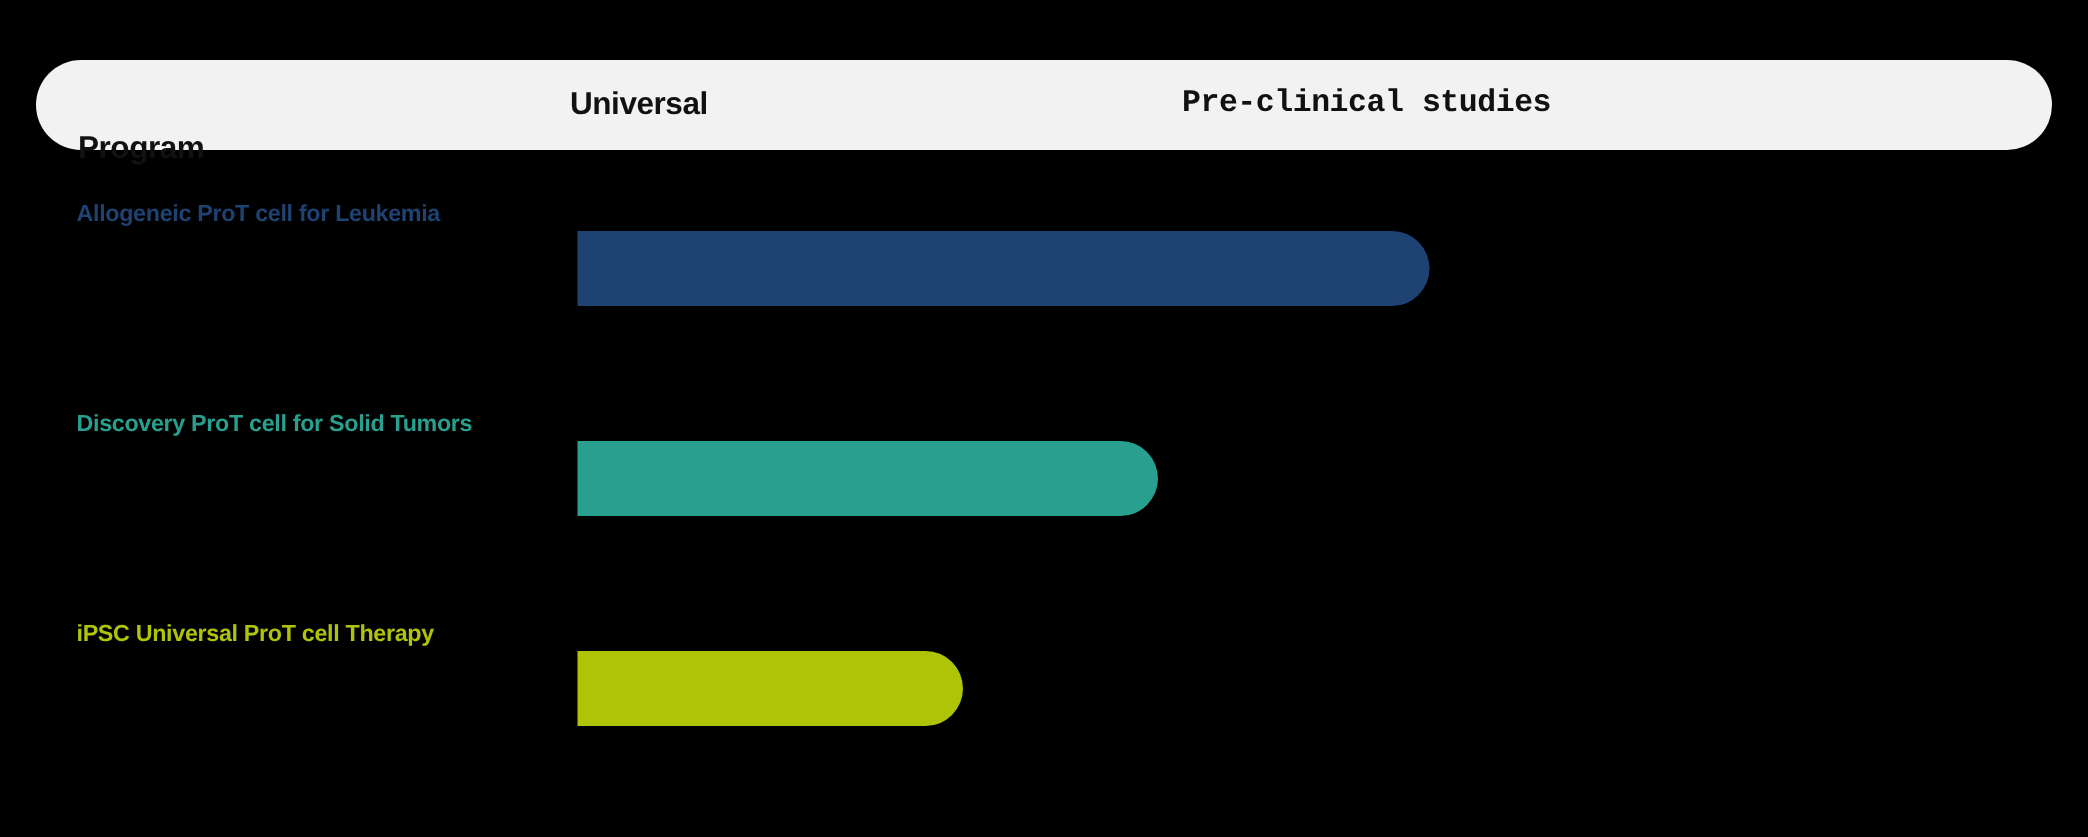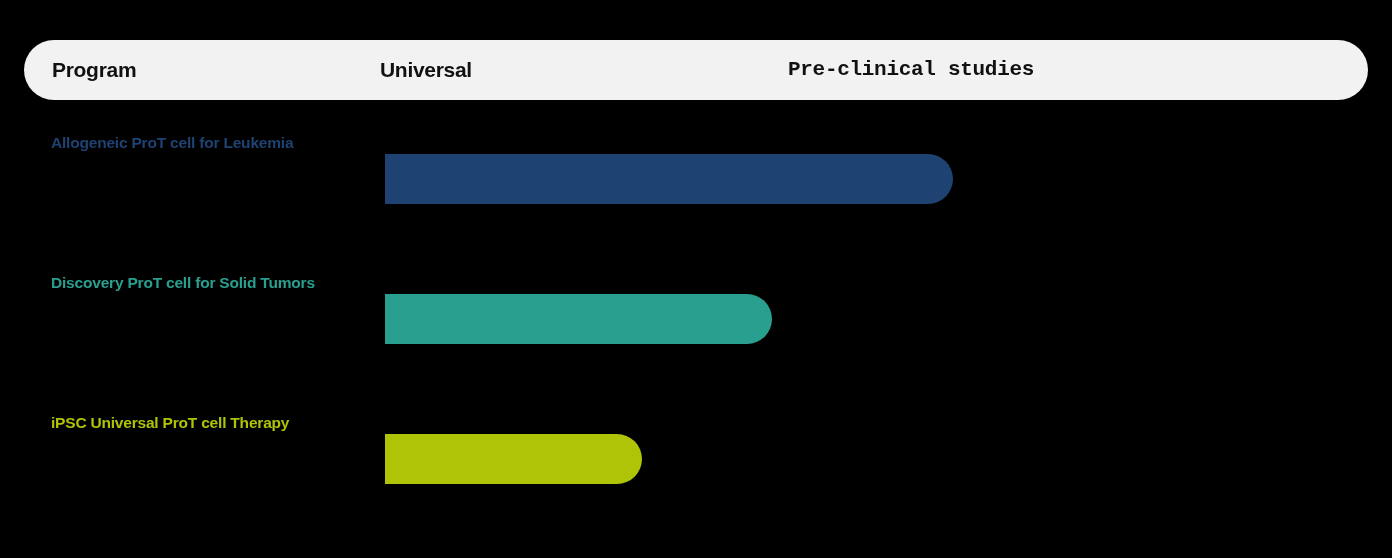--- a/index.html
+++ b/index.html
@@ -39,21 +39,21 @@
     position: absolute;
     top: 0;
     height: 60px;
     line-height: 60px;
     font-size: 21px;
     font-weight: bold;
     color: #111111;
     letter-spacing: -0.3px;
     white-space: nowrap;
   }
-  .phase-label.col-program     { left: 28px;  }
+  .phase-label.col-program     { left: 28px; margin-top: 29px;  }
   .phase-label.col-discovery   { left: 356px; }
   .phase-label.col-preclinical { left: 764px; }
   .phase-label.col-ind         { left: 1124px;}
 
   
   .program-row {
     position: absolute;
     left: 0;
     width: 1148px;
     height: 140px;

